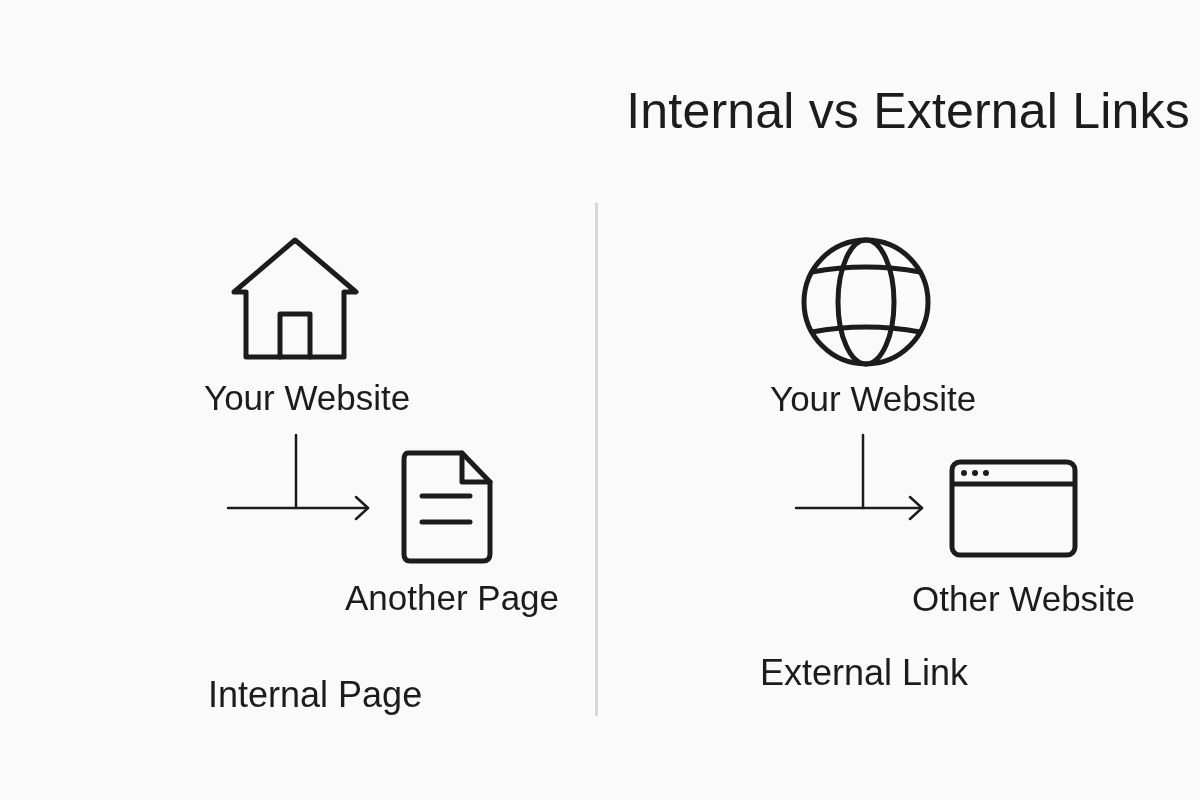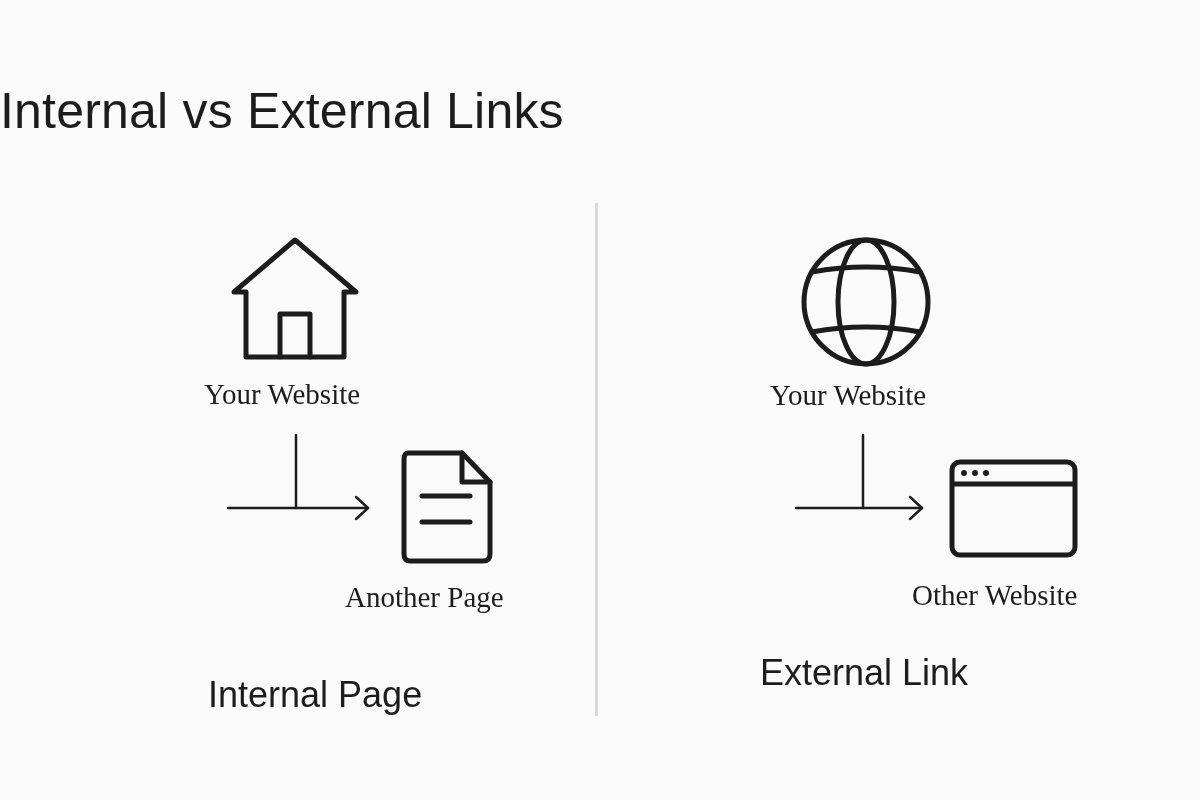--- a/index.html
+++ b/index.html
@@ -1,20 +1,20 @@
 <!DOCTYPE html>
 <html><head>
   <meta charset="utf-8">
   <style>
     html, body { margin:0; padding:0; }
     body { width:1200px; height:800px; background:#fafafa; position:relative; overflow:hidden;
       font-family:"Liberation Sans", sans-serif; color:#1c1c1c; }
-    .title { position:absolute; top:82px; left:0; width:1190px; text-align:left; font-size:50px; font-weight:400; letter-spacing:0.2px; }
+    .title { position:absolute; top:82px; left:0; width:1190px; text-align:right; font-size:50px; font-weight:400; letter-spacing:0.2px; }
     .divider { position:absolute; left:595px; top:203px; width:3px; height:513px; background:#d8d8d8; }
-    .lbl { position:absolute; font-size:29px; white-space:nowrap;font-family:Liberation Serif, serif; }
+    .lbl { position:absolute; font-size:35px; white-space:nowrap; }
     .heading { position:absolute; font-size:36px; font-weight:500; white-space:nowrap; }
     svg { position:absolute; overflow:visible; }
   </style>
 </head>
 <body>
 
 <div class="title">Internal vs External Links</div>
 <div class="divider"></div>
 
 <svg width="140" height="130" style="left:228px;top:236px;" viewBox="0 0 140 130">

